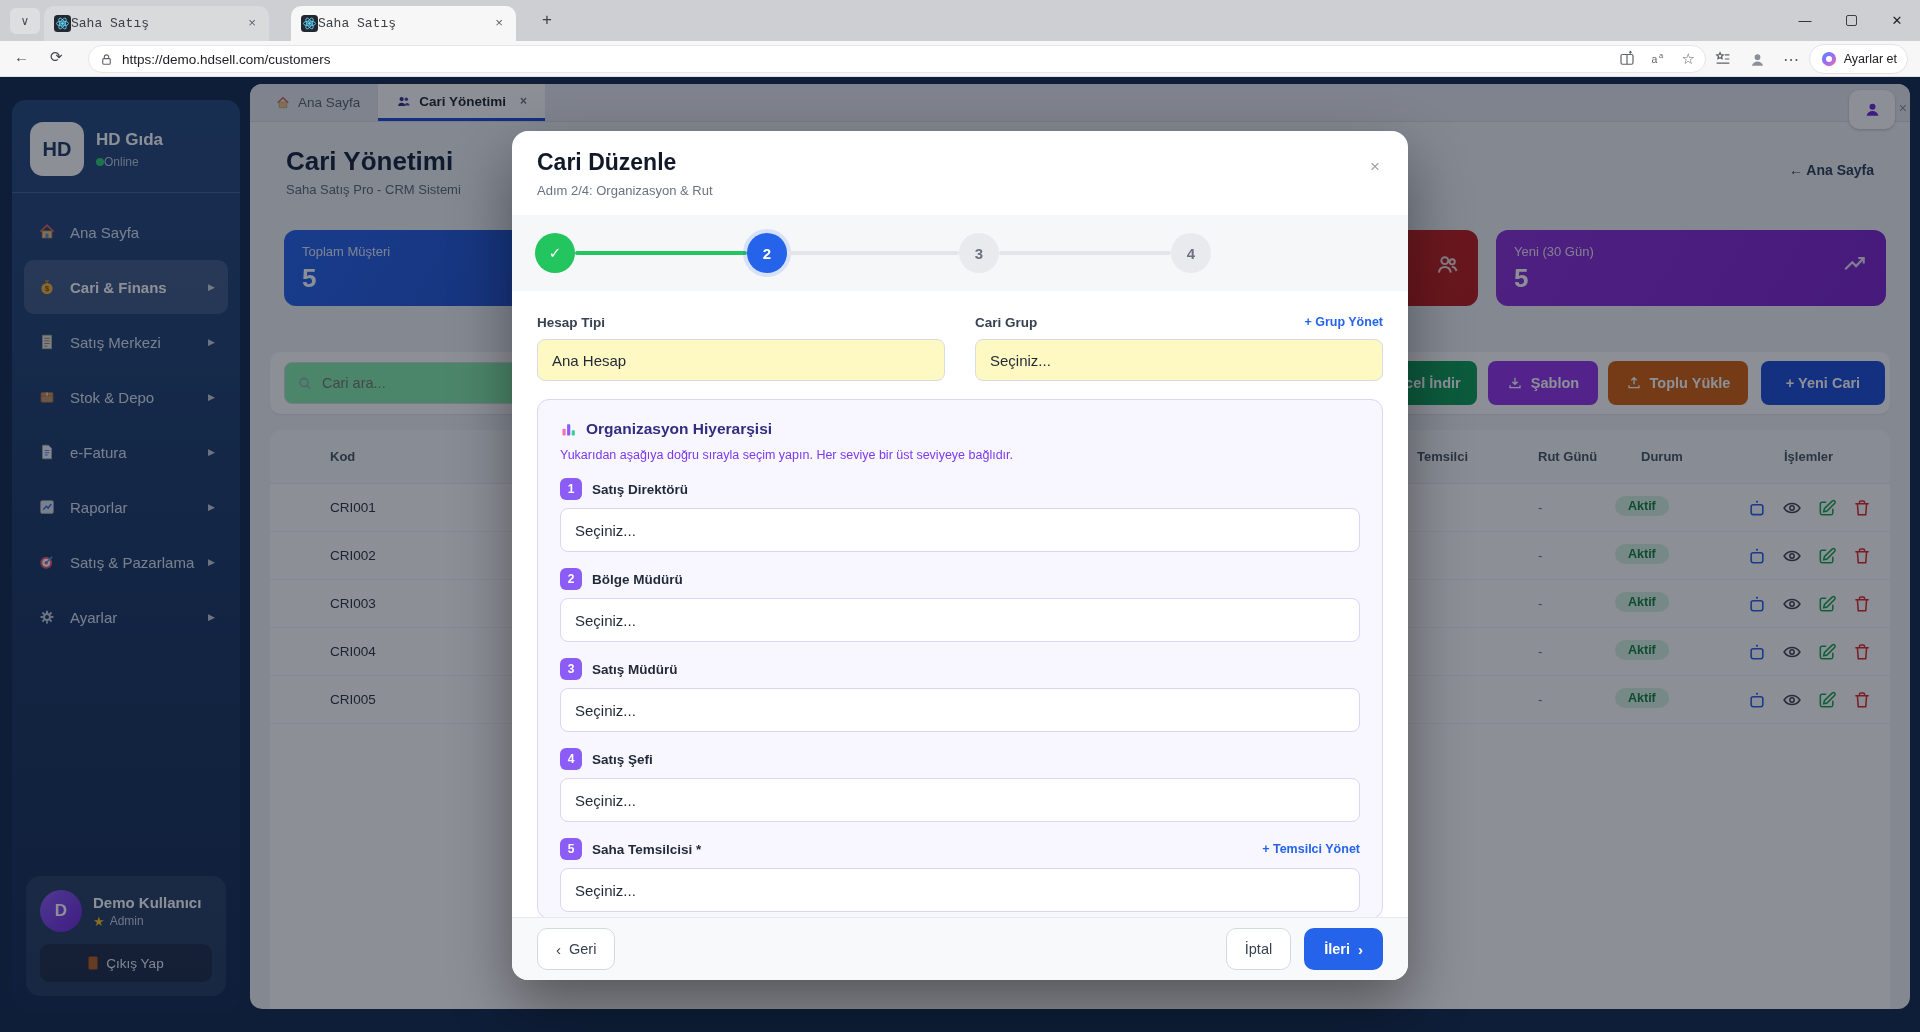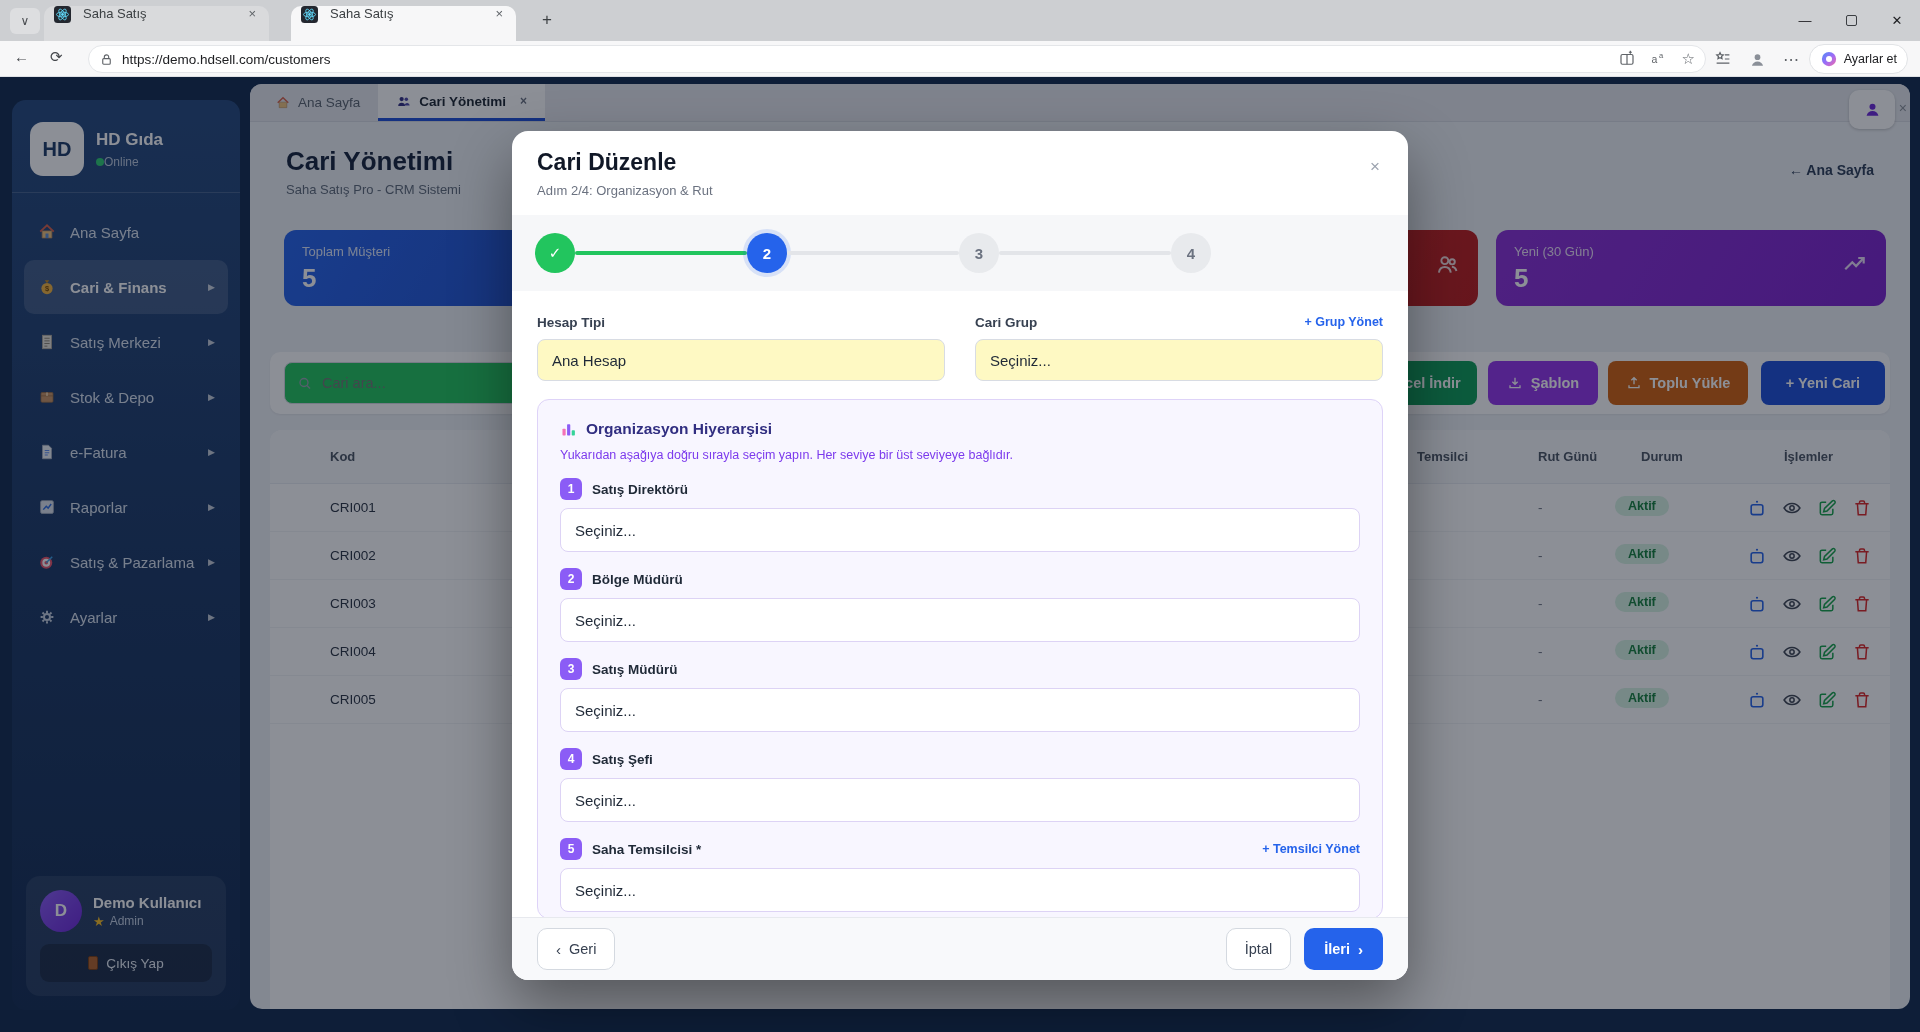--- a/index.html
+++ b/index.html
@@ -3,21 +3,21 @@
 <meta charset="utf-8">
 <style>
   * { margin:0; padding:0; box-sizing:border-box; }
   body { font-family:"Liberation Sans","DejaVu Sans",sans-serif; background:#000; }
   .screen { position:relative; width:1920px; height:1032px; overflow:hidden; background:#122a4e; }
 
   
   .chrome { position:absolute; top:0; left:0; right:0; height:77px; z-index:100; }
   .tabstrip { height:41px; background:#cdcfd2; position:relative; }
   .tab-search-btn { position:absolute; left:10px; top:8px; width:30px; height:26px; border-radius:6px; background:#dddee0; display:flex; align-items:center; justify-content:center; color:#4a4d51; font-size:12px; }
-  .btab { position:absolute; top:6px; height:35px; width:225px; border-radius:10px 10px 0 0; display:flex; padding:0 10px; gap:12px; font-size:13px; color:#3c4043; }
+  .btab { position:absolute; top:6px; height:35px; width:225px; border-radius:10px 10px 0 0; display:flex; align-items:center; padding:0 10px; gap:0; font-size:13px; color:#3c4043;font-family:Liberation Mono, monospace; }
   .btab .fav { width:17px; height:17px; flex:0 0 auto; }
   .btab .t { flex:1; white-space:nowrap; overflow:hidden; }
   .btab .x { color:#5f6368; font-size:13px; padding:0 3px; }
   .btab.inactive { background:#d9dadc; left:44px; }
   .btab.active { background:#f7f7f8; left:291px; }
   .newtab { position:absolute; left:534px; top:10px; font-size:17px; color:#3c4043; width:26px; height:22px; text-align:center; }
   .wctrl { position:absolute; right:0; top:0; height:41px; display:flex; }
   .wctrl > div { width:46px; display:flex; align-items:center; justify-content:center; color:#202124; font-size:13px; }
   .wmax-box { width:11px; height:11px; border:1.3px solid #3b3e42; border-radius:2px; }
   .toolbar { height:36px; background:#f7f7f8; border-bottom:1px solid #dfe1e5; position:relative; }
@@ -65,21 +65,21 @@
 
   .stat { position:absolute; top:146px; height:76px; border-radius:12px; color:#fff; padding:14px 18px; }
   .stat .lbl { font-size:13px; opacity:.85; }
   .stat .val { font-size:26px; font-weight:bold; margin-top:4px; }
   .stat-blue { left:34px; width:630px; background:linear-gradient(120deg,#2563eb,#1e40af); }
   .stat-red { left:940px; width:288px; background:linear-gradient(120deg,#dc2626,#b91c1c); }
   .stat-purple { left:1246px; width:390px; background:linear-gradient(120deg,#8b2fd6,#7c22ce); }
   .stat-icon-r { position:absolute; right:18px; top:22px; opacity:.85; }
 
   .toolcard { position:absolute; left:20px; top:268px; width:1620px; height:62px; background:#fff; border-radius:10px; box-shadow:0 1px 2px rgba(16,24,40,.06); }
-  .search { position:absolute; left:14px; top:10px; width:450px; height:42px; border:1.5px solid #d6dae0; border-radius:8px; display:flex; align-items:center; gap:9px; padding:0 12px; background:#22c55e; }
+  .search { position:absolute; left:14px; top:10px; width:450px; height:42px; border:1.5px solid #d6dae0; border-radius:8px; display:flex; align-items:center; gap:9px; padding:0 12px; background:#86efac; }
   .search input { border:none; outline:none; font-size:14.5px; color:#374151; width:100%; font-family:inherit; background:transparent; }
   .tbtn { position:absolute; top:9px; height:44px; border-radius:8px; color:#fff; font-size:14.5px; font-weight:bold; display:flex; align-items:center; justify-content:center; gap:8px; padding:0 16px; }
   .tbtn-excel { left:1077px; width:130px; background:#0f9d58; }
   .tbtn-sablon { left:1218px; width:110px; background:#9333ea; }
   .tbtn-toplu { left:1338px; width:140px; background:#d2610e; }
   .tbtn-yeni { left:1491px; width:124px; background:#1d4ed8; }
 
   .tablecard { position:absolute; left:20px; top:346px; width:1620px; bottom:0; background:#fff; border-radius:12px 12px 0 0; overflow:hidden; }
   .thead { position:absolute; left:0; right:0; top:0; height:54px; background:#f8f9fb; border-bottom:1px solid #e9edf2; }
   .th { position:absolute; top:0; line-height:54px; font-size:13px; font-weight:bold; color:#4b5563; }

